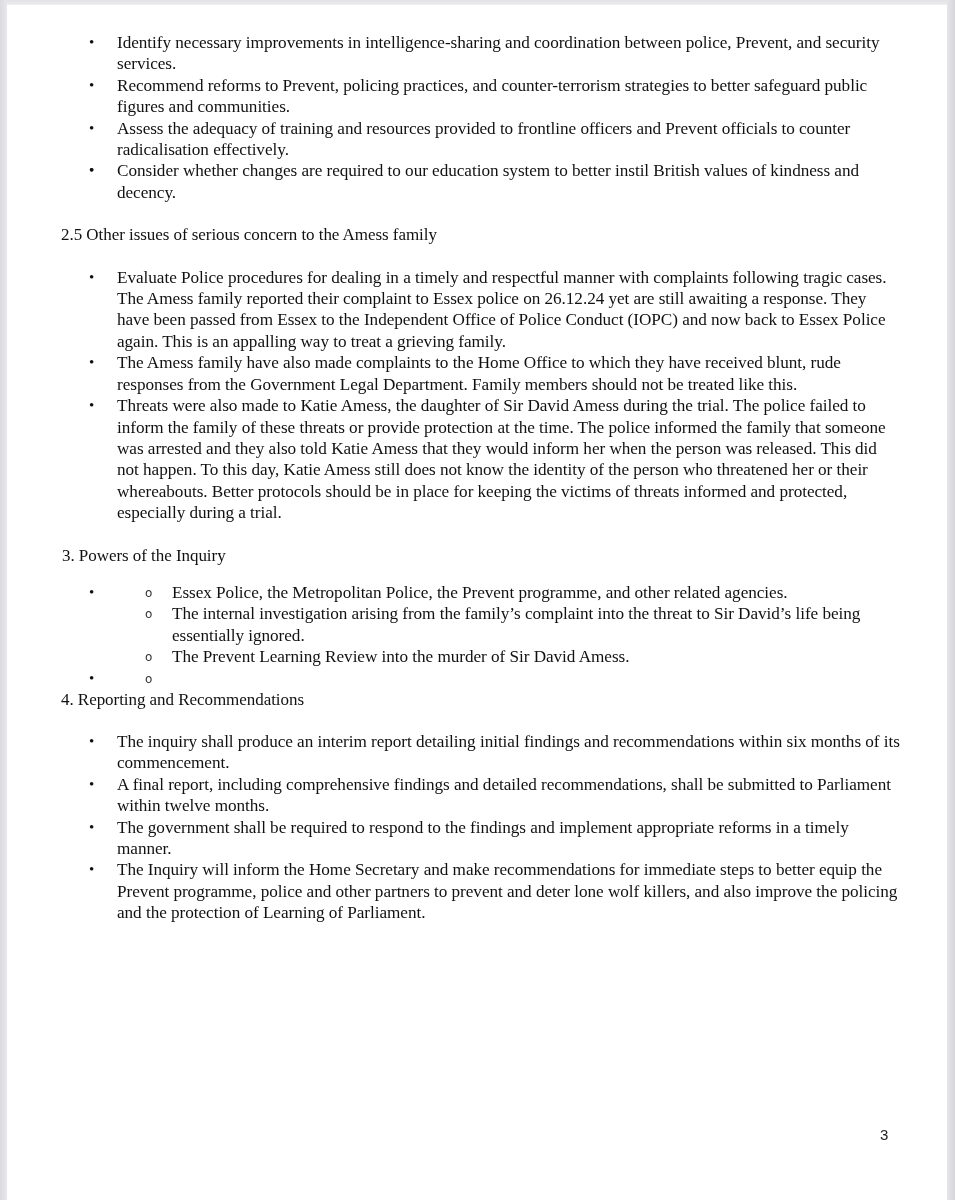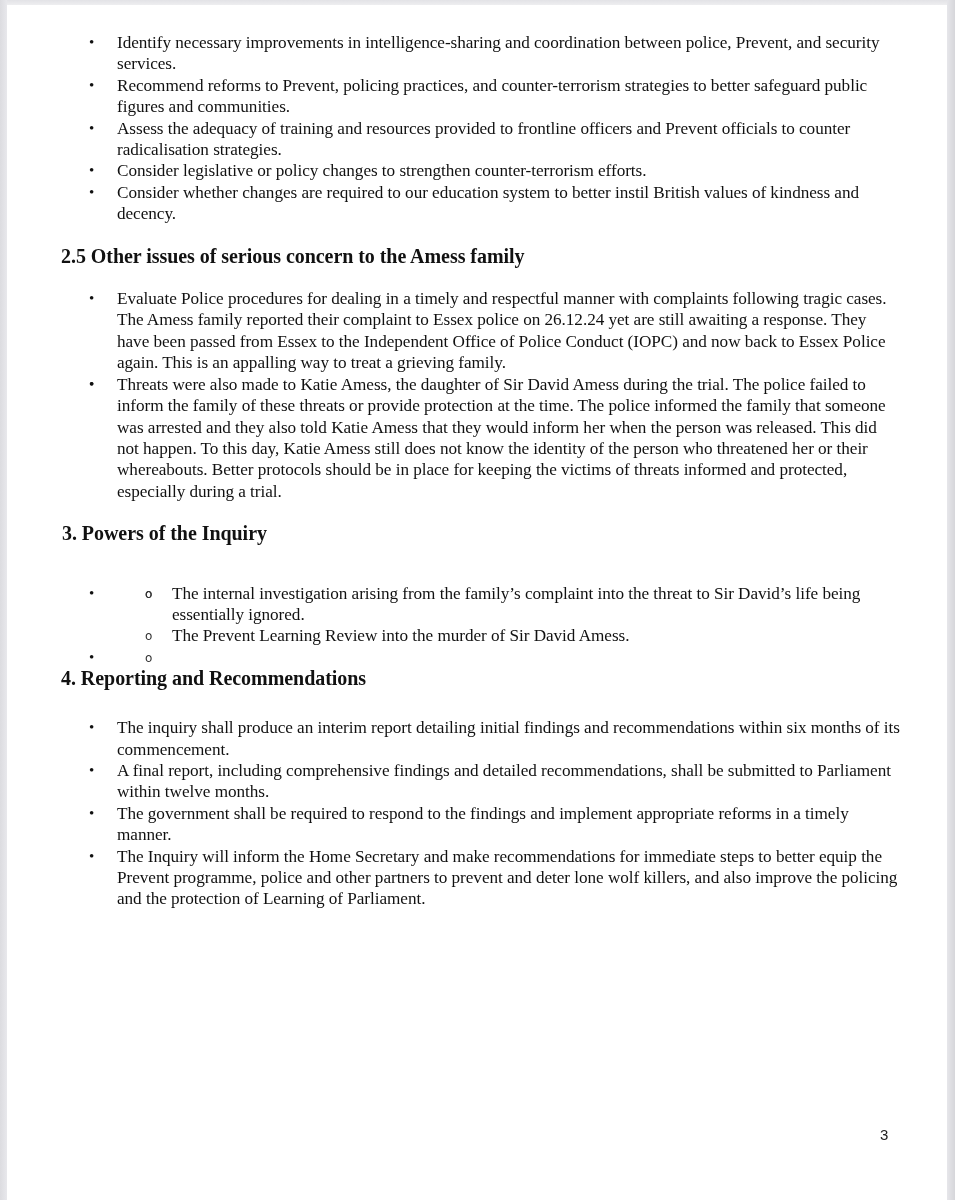--- a/index.html
+++ b/index.html
@@ -69,29 +69,29 @@
     ul.sub > li > .sub-bullet {
       position: absolute;
       left: 28px;
       top: 1px;
       font-size: 12px;
       color: #333;
       line-height: 21.4px;
       font-family: "DejaVu Sans", sans-serif;
     }
     .heading {
-      font-weight: bold;
+      font-weight: normal;
       margin: 0;
-      font-size: 20px;
+      font-size: 17px;
       line-height: 21.4px;
     }
     .sec-first { margin-top: 0; }
     .sec-heading-1 { margin-top: 21px; margin-bottom: 21px; }
-    .sec-heading-2 { margin-top: 21px; margin-bottom: 38px; padding-left: 1px; }
-    .sec-heading-3 { margin-top: 21px; margin-bottom: 28px; }
+    .sec-heading-2 { margin-top: 21px; margin-bottom: 16px; padding-left: 1px; }
+    .sec-heading-3 { margin-top: 21px; margin-bottom: 21px; }
     .page-number {
       position: absolute;
       left: 880px;
       top: 1126px;
       font-family: "Liberation Sans", "DejaVu Sans", sans-serif;
       font-size: 15px;
       color: #222;
     }
   </style>
 </head>
@@ -100,40 +100,40 @@
 <div class="frame-top"></div>
 <div class="frame-left"></div>
 <div class="frame-right"></div>
 
 <div class="page">
   <div class="content">
 
     <ul class="bullets sec-first">
       <li><span class="bullet">•</span><span>Identify necessary improvements in intelligence-sharing and coordination between police, Prevent, and security services.</span></li>
       <li><span class="bullet">•</span><span>Recommend reforms to Prevent, policing practices, and counter-terrorism strategies to better safeguard public figures and communities.</span></li>
-      <li><span class="bullet">•</span><span>Assess the adequacy of training and resources provided to frontline officers and Prevent officials to counter radicalisation strategies.</span></li>
-      <li><span class="bullet">•</span><span>Consider legislative or policy changes to strengthen counter-terrorism efforts.</span></li>
+      <li><span class="bullet">•</span><span>Assess the adequacy of training and resources provided to frontline officers and Prevent officials to counter radicalisation effectively.</span></li>
+      <li><span class="bullet">•</span></li>
       <li><span class="bullet">•</span><span>Consider whether changes are required to our education system to better instil British values of kindness and decency.</span></li>
     </ul>
 
     <p class="heading sec-heading-1">2.5 Other issues of serious concern to the Amess family</p>
 
     <ul class="bullets">
       <li><span class="bullet">•</span><span>Evaluate Police procedures for dealing in a timely and respectful manner with complaints following tragic cases.  The Amess family reported their complaint to Essex police on 26.12.24 yet are still awaiting a response.  They have been passed from Essex to the Independent Office of Police Conduct (IOPC) and now back to Essex Police again.  This is an appalling way to treat a grieving family.</span></li>
-      <li><span class="bullet">•</span></li>
+      <li><span class="bullet">•</span><span>The Amess family have also made complaints to the Home Office to which they have received blunt, rude responses from the Government Legal Department.  Family members should not be treated like this.</span></li>
       <li><span class="bullet">•</span><span>Threats were also made to Katie Amess, the daughter of Sir David Amess during the trial.  The police failed to inform the family of these threats or provide protection at the time.  The police informed the family that someone was arrested and they also told Katie Amess that they would inform her when the person was released.  This did not happen.  To this day, Katie Amess still does not know the identity of the person who threatened her or their whereabouts.  Better protocols should be in place for keeping the victims of threats informed and protected, especially during a trial.</span></li>
     </ul>
 
     <p class="heading sec-heading-2">3. Powers of the Inquiry</p>
 
     <ul class="bullets">
       <li>
         <span class="bullet">•</span>
         <ul class="sub">
-          <li><span class="sub-bullet">o</span></li>
+          <li><span class="sub-bullet">o</span><span>Essex Police, the Metropolitan Police, the Prevent programme, and other related agencies.</span></li>
           <li><span class="sub-bullet">o</span><span>The internal investigation arising from the family’s complaint into the threat to Sir David’s life being essentially ignored.</span></li>
           <li><span class="sub-bullet">o</span><span>The Prevent Learning Review into the murder of Sir David Amess.</span></li>
           <li><span class="sub-bullet">o</span></li>
         </ul>
       </li>
       <li><span class="bullet">•</span></li>
     </ul>
 
     <p class="heading sec-heading-3">4. Reporting and Recommendations</p>
 

